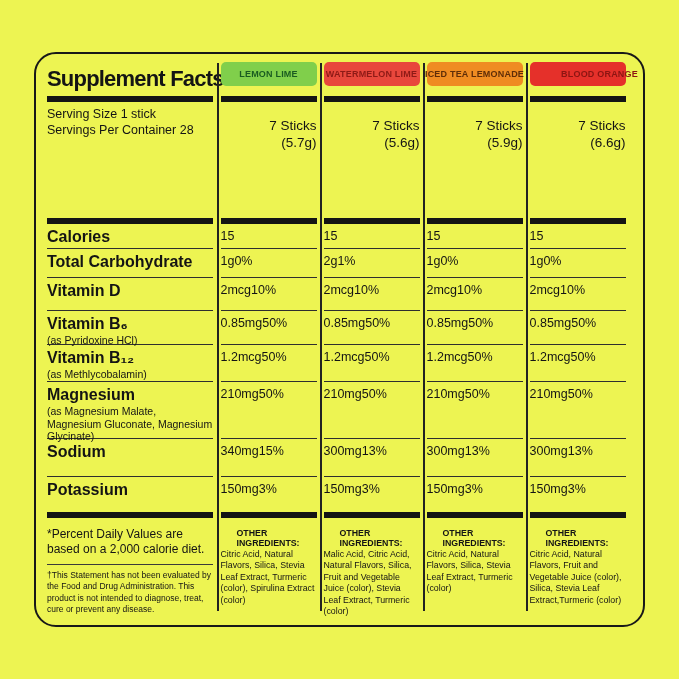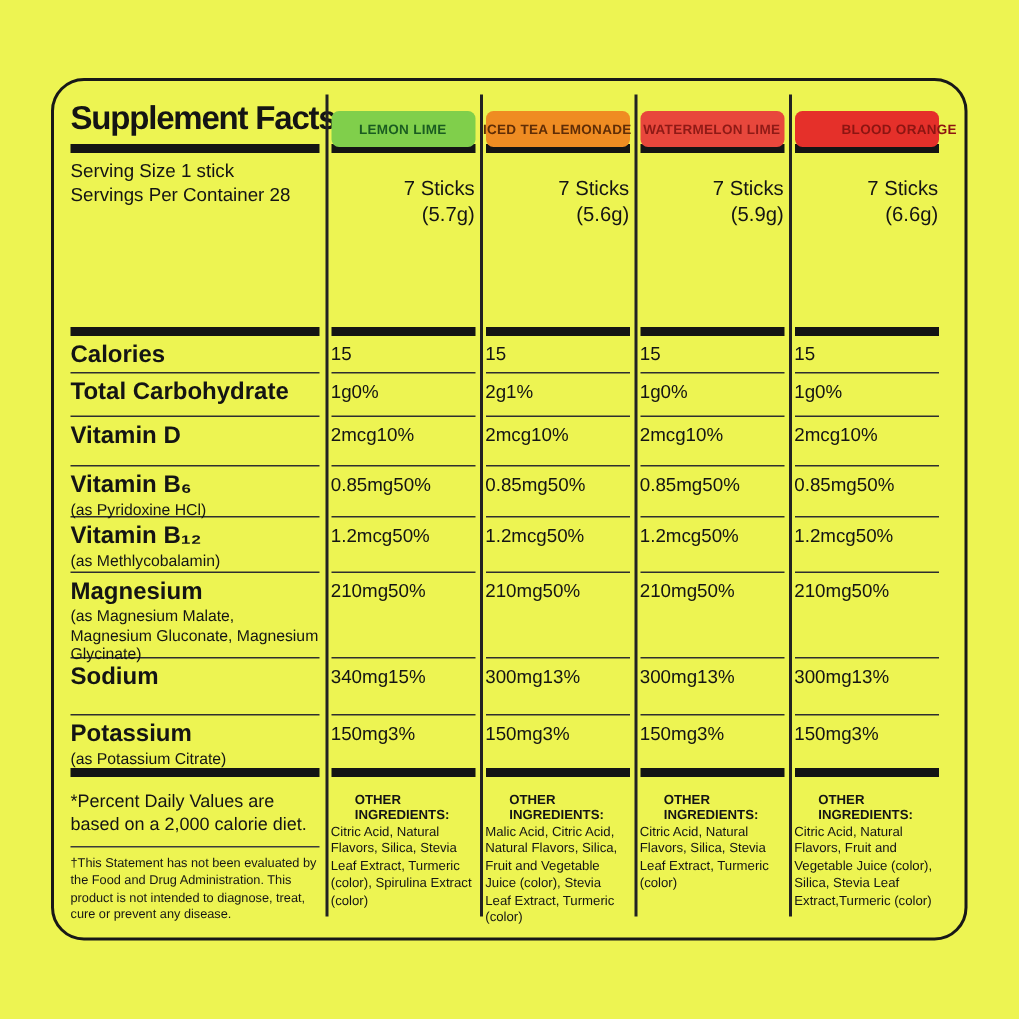--- a/index.html
+++ b/index.html
@@ -17,21 +17,21 @@
   .vsep{position:absolute;top:9px;bottom:14px;width:1.5px;background:#222;}
   .vs1{left:181px}.vs2{left:284px}.vs3{left:387px}.vs4{left:490px}
   .row{display:flex;padding:0 11px;box-sizing:border-box;}
   .cell{box-sizing:border-box;}
   .c0{width:166px;margin-right:4px;}
   .cf{width:96px;margin:0 3.5px;}
   
   .hdr{margin-top:8px;height:40px;}
   .hdr .cell{border-bottom:6px solid #141414;}
   .title{font-size:22px;font-weight:bold;letter-spacing:-0.8px;padding-top:4px;white-space:nowrap;}
-  .badge{height:24px;margin-top:12px;border-radius:5px;display:flex;align-items:center;justify-content:center;}
+  .badge{height:24px;margin-top:0;border-radius:5px;display:flex;align-items:center;justify-content:center;}
   .badge span{font-size:9px;font-weight:bold;letter-spacing:.2px;white-space:nowrap;}
   
   .srv{height:36px;}
   .srv .c0{font-size:12.5px;line-height:1.25;padding-top:5px;}
   .srv .cf{text-align:right;font-size:13.5px;line-height:1.25;padding-top:16px;}
   .spacer{height:80px;}
   
   .nrow .cell{border-bottom:1.2px solid #2e2e2e;}
   .nrow.first .cell{border-top:6px solid #141414;}
   .nrow.last .cell{border-bottom:6px solid #141414;}
@@ -58,30 +58,30 @@
   <div class="vsep vs4"></div>
 
   <div class="row hdr">
     <div class="cell c0 title">Supplement Facts</div>
     <div class="cell cf">
       <div class="badge" title="LEMON LIME" style="background: rgb(128, 207, 75);">
           <span style="color: rgb(26, 92, 33);">LEMON LIME</span>
         </div>
     </div>
     <div class="cell cf">
+      <div class="badge" style="background: rgb(232, 71, 60);">
+          <span style="color: rgb(142, 26, 22);">WATERMELON LIME</span>
+        </div>
+    </div>
+    <div class="cell cf">
       <div class="badge" style="background: rgb(239, 140, 34);">
           <span style="color: rgb(95, 45, 7);">ICED TEA LEMONADE</span>
         </div>
     </div>
     <div class="cell cf">
-      <div class="badge" style="background: rgb(232, 71, 60);">
-          <span style="color: rgb(142, 26, 22);">WATERMELON LIME</span>
-        </div>
-    </div>
-    <div class="cell cf">
       <div class="badge" style="background: rgb(229, 48, 42);">
           <span style="color: rgb(140, 21, 18); padding-left: 44px;">BLOOD ORANGE</span>
         </div>
     </div>
   </div>
 
   <div class="row srv">
     <div class="cell c0">
       <div>Serving Size 1 stick</div>
       <div>Servings Per Container 28</div>
@@ -259,21 +259,20 @@
       </div>
     <div class="cell cf vals">
         <span class="amt">300mg</span>
         <span class="dv">13%</span>
       </div>
   </div>
 
   <div class="row nrow last h-k">
     <div class="cell c0">
         <div class="nname">Potassium</div>
-        <div class="nsub">(as Potassium Citrate)</div>
       </div>
     <div class="cell cf vals">
         <span class="amt">150mg</span>
         <span class="dv">3%</span>
       </div>
     <div class="cell cf vals">
         <span class="amt">150mg</span>
         <span class="dv">3%</span>
       </div>
     <div class="cell cf vals">

